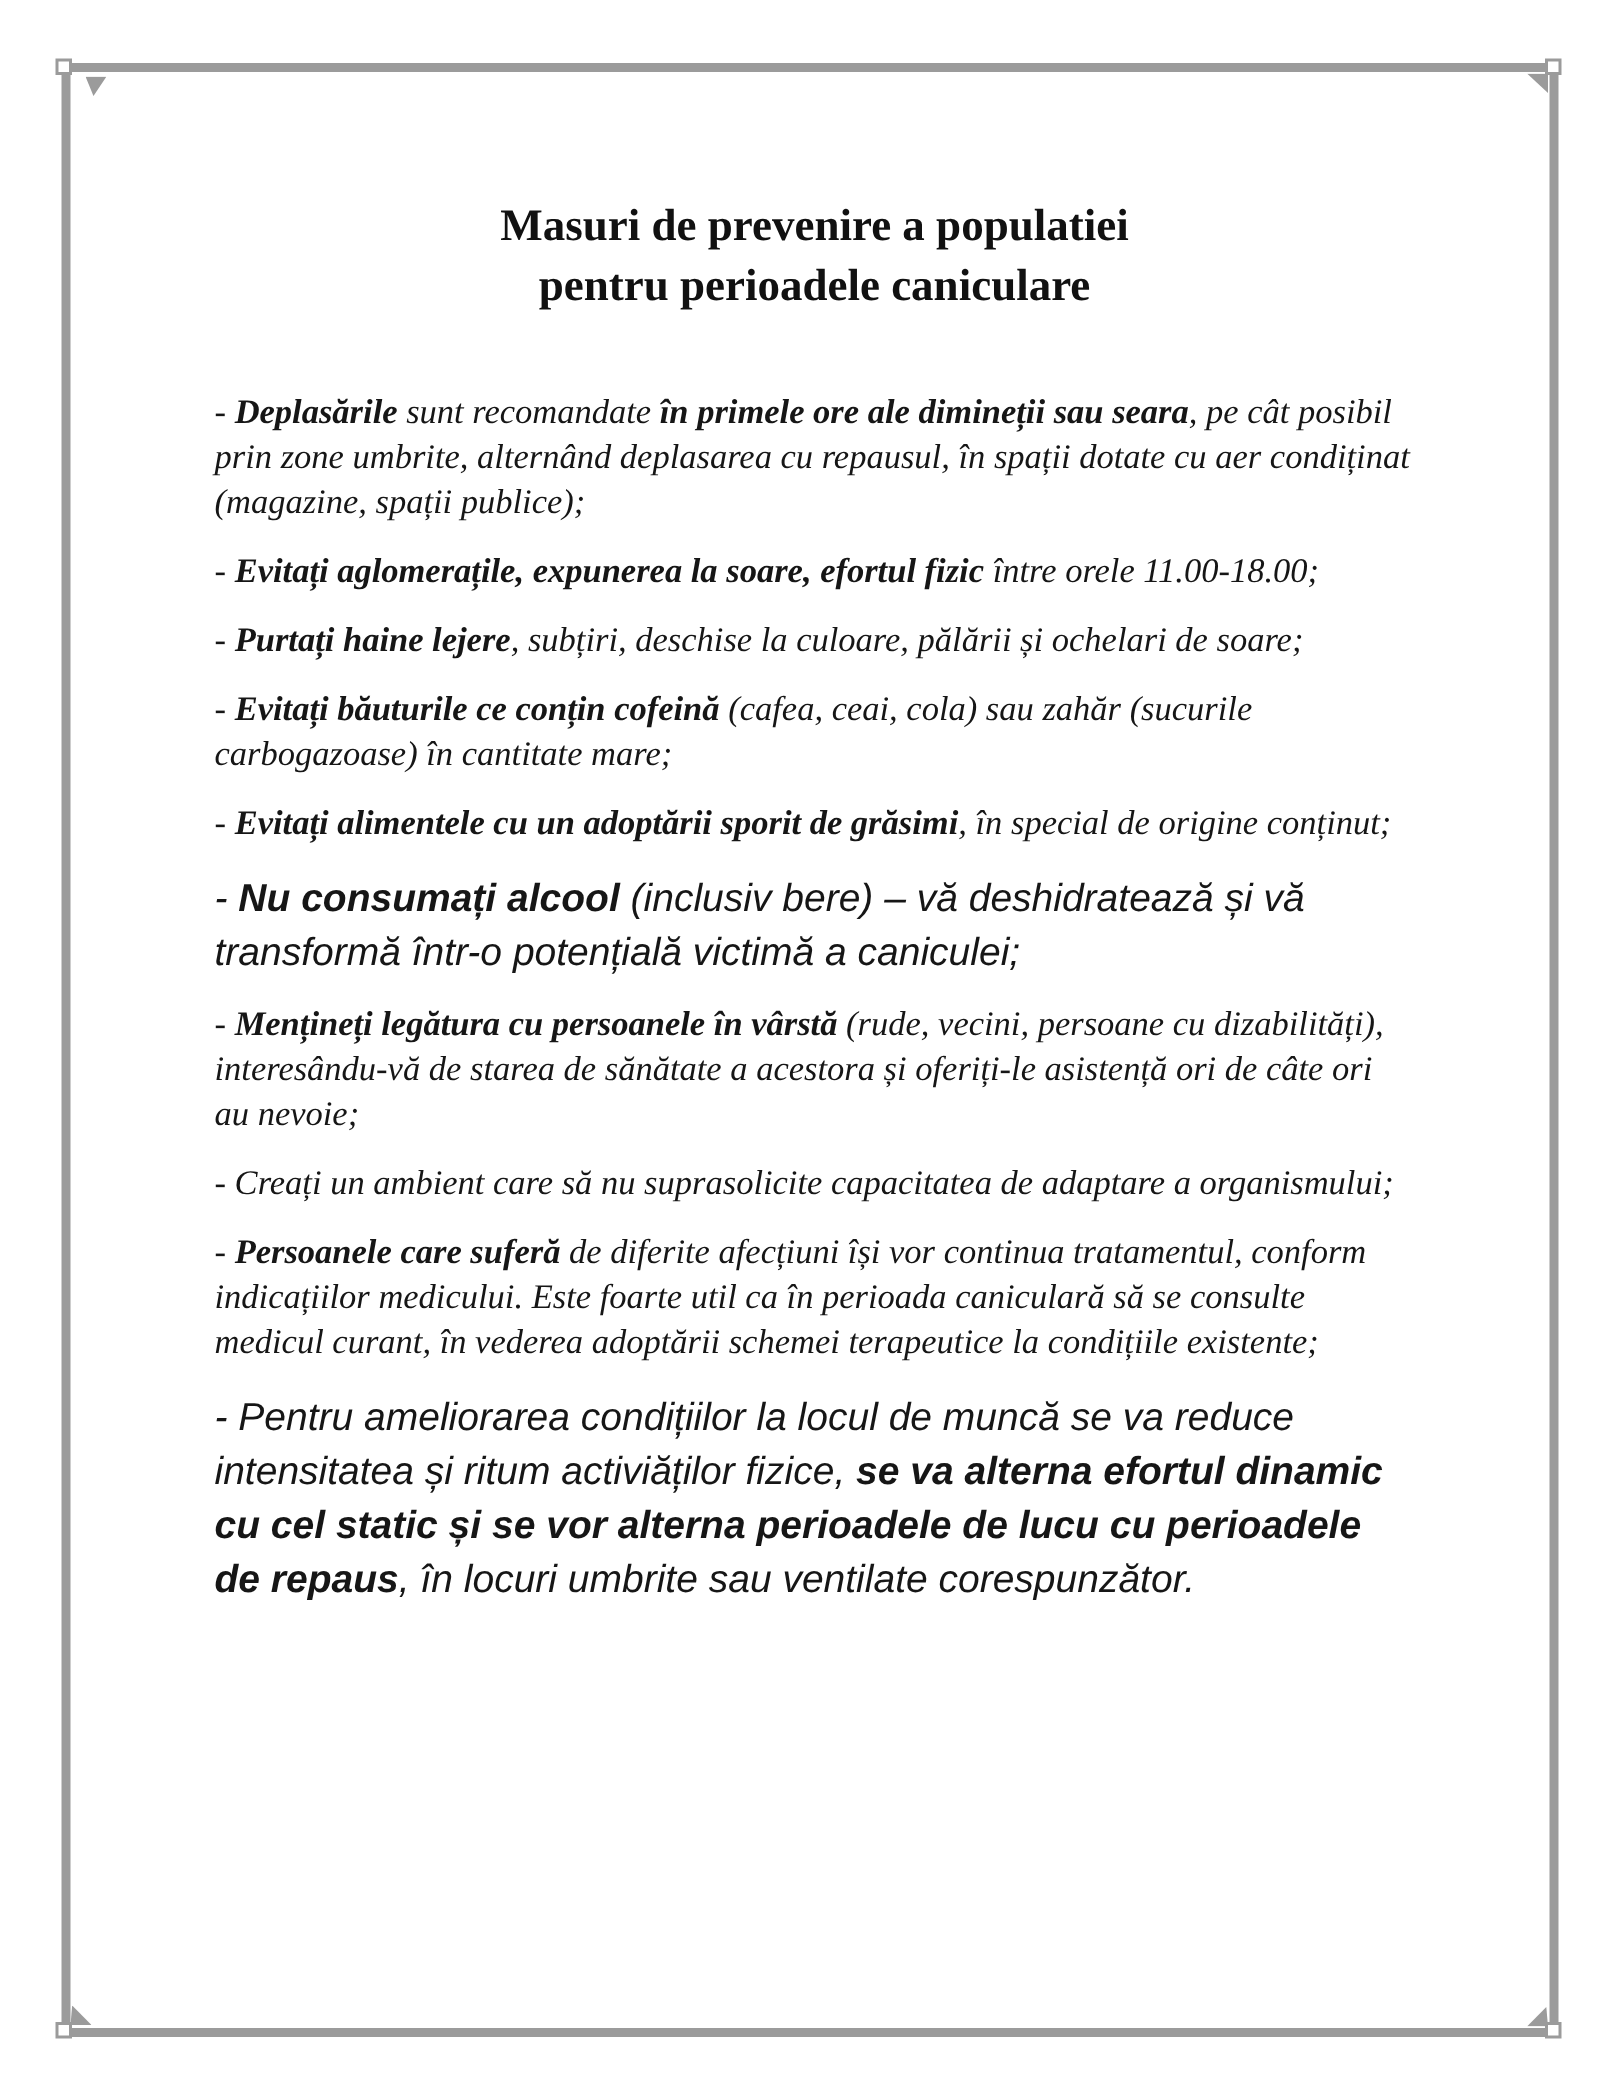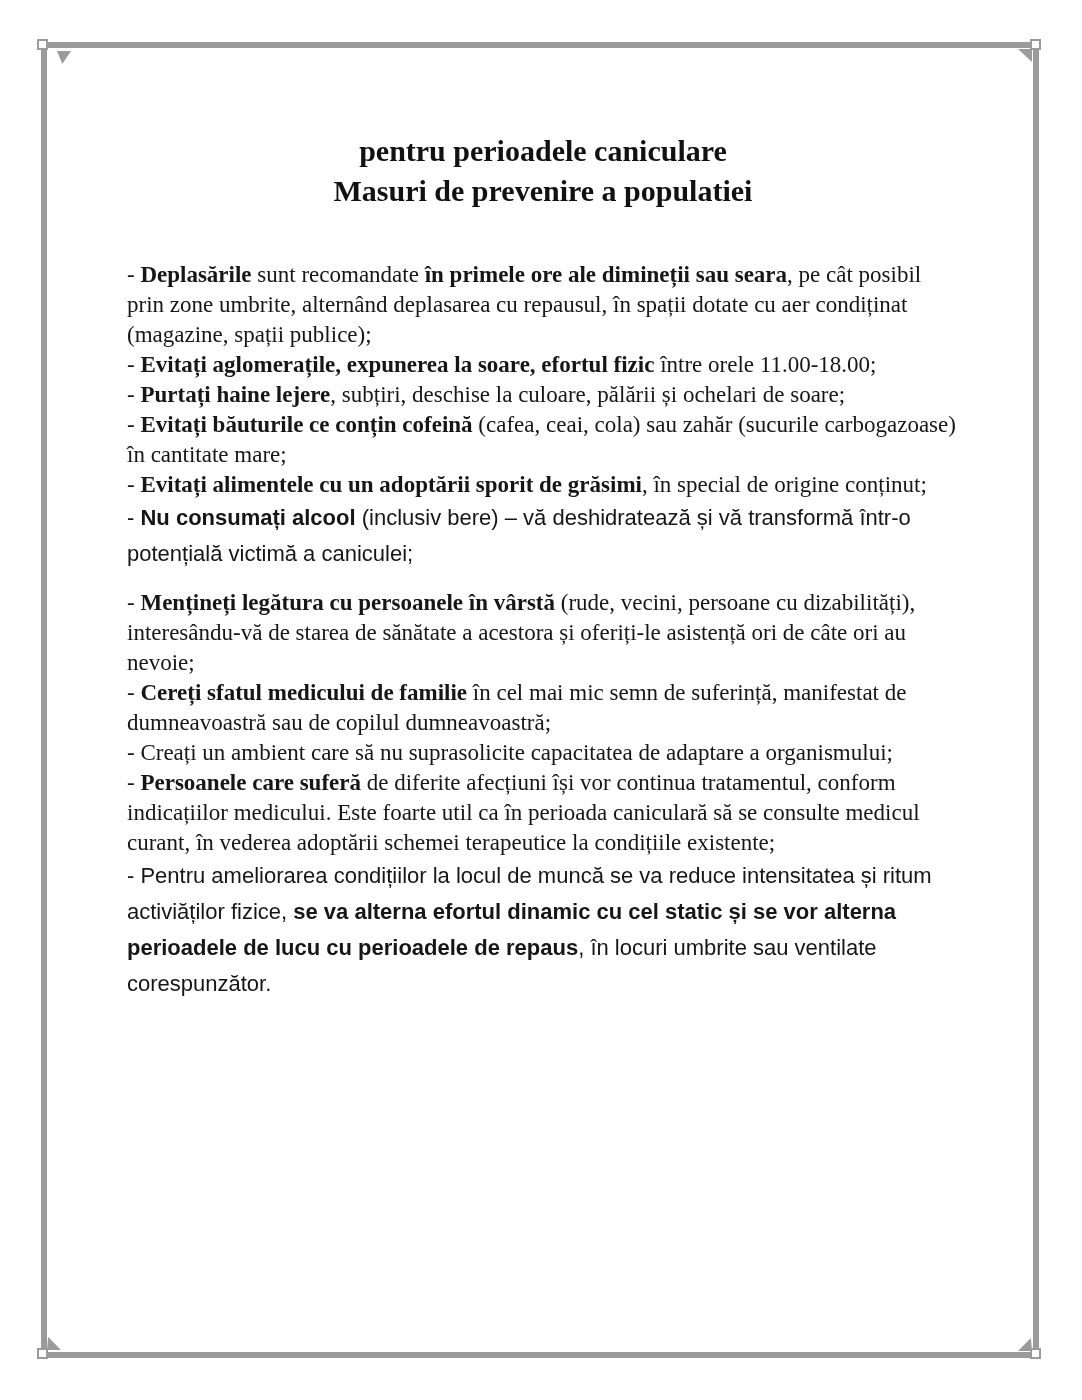--- a/index.html
+++ b/index.html
@@ -42,26 +42,26 @@
   }
   .title{
     margin:131px 0 0 0;
     text-align:center;
     font-size:30px;line-height:40px;font-weight:700;
     color:#111111;
   }
   .title-line{display:block;}
   .body-text{margin-top:49px;}
   .para{
-    margin:0;
-    font-size:23px;line-height:30px;
+    margin:16px;
+    font-size:23px;line-height:30px;font-style:italic;
   }
   .para.sans{
     font-family:"Liberation Sans","DejaVu Sans",sans-serif;
-    font-size:22px;line-height:36px;
+    font-size:26px;line-height:36px;
   }
   .para.gap{margin-top:16px;}
   .bold{font-weight:700;}
 </style>
 </head>
 <body>
 
 <div class="page">
 
   <div class="frame"></div>
@@ -69,31 +69,30 @@
   <div class="corner-square tr"></div>
   <div class="corner-square bl"></div>
   <div class="corner-square br"></div>
   <div class="tri tl"></div>
   <div class="tri tr"></div>
   <div class="tri bl"></div>
   <div class="tri br"></div>
 
   <div class="content">
     <h1 class="title">
+      <span class="title-line">Masuri de prevenire a populatiei</span>
       <span class="title-line">pentru perioadele caniculare</span>
-      <span class="title-line">Masuri de prevenire a populatiei</span>
     </h1>
     <div class="body-text">
         <p class="para serif"><span>- </span><span class="bold">Deplasările</span><span> sunt recomandate </span><span class="bold">în primele ore ale dimineții sau seara</span><span>, pe cât posibil prin zone umbrite, alternând deplasarea cu repausul, în spații dotate cu aer condiținat (magazine, spații publice);</span></p>
         <p class="para serif"><span>- </span><span class="bold">Evitați aglomerațile, expunerea la soare, efortul fizic</span><span> între orele 11.00-18.00;</span></p>
         <p class="para serif"><span>- </span><span class="bold">Purtați haine lejere</span><span>, subțiri, deschise la culoare, pălării și ochelari de soare;</span></p>
         <p class="para serif"><span>- </span><span class="bold">Evitați băuturile ce conțin cofeină</span><span> (cafea, ceai, cola) sau zahăr (sucurile carbogazoase) în cantitate mare;</span></p>
         <p class="para serif"><span>- </span><span class="bold">Evitați alimentele cu un adoptării sporit de grăsimi</span><span>, în special de origine conținut;</span></p>
         <p class="para sans"><span>- </span><span class="bold">Nu consumați alcool</span><span> (inclusiv bere) – vă deshidratează și vă transformă într-o potențială victimă a caniculei;</span></p>
         <p class="para serif gap"><span>- </span><span class="bold">Mențineți legătura cu persoanele în vârstă</span><span> (rude, vecini, persoane cu dizabilități), interesându-vă de starea de sănătate a acestora și oferiți-le asistență ori de câte ori au nevoie;</span></p>
-        <p class="para serif"><span>- </span><span class="bold">Cereți sfatul medicului de familie</span><span> în cel mai mic semn de suferință, manifestat de dumneavoastră sau de copilul dumneavoastră;</span></p>
         <p class="para serif"><span>- Creați un ambient care să nu suprasolicite capacitatea de adaptare a organismului;</span></p>
         <p class="para serif"><span>- </span><span class="bold">Persoanele care suferă</span><span> de diferite afecțiuni își vor continua tratamentul, conform indicațiilor medicului. Este foarte util ca în perioada caniculară să se consulte medicul curant, în vederea adoptării schemei terapeutice la condițiile existente;</span></p>
         <p class="para sans"><span>- Pentru ameliorarea condițiilor la locul de muncă se va reduce intensitatea și ritum activiăților fizice, </span><span class="bold">se va alterna efortul dinamic cu cel static și se vor alterna perioadele de lucu cu perioadele de repaus</span><span>, în locuri umbrite sau ventilate corespunzător.</span></p>
       </div>
   </div>
 
 </div>
 
 </body></html>

